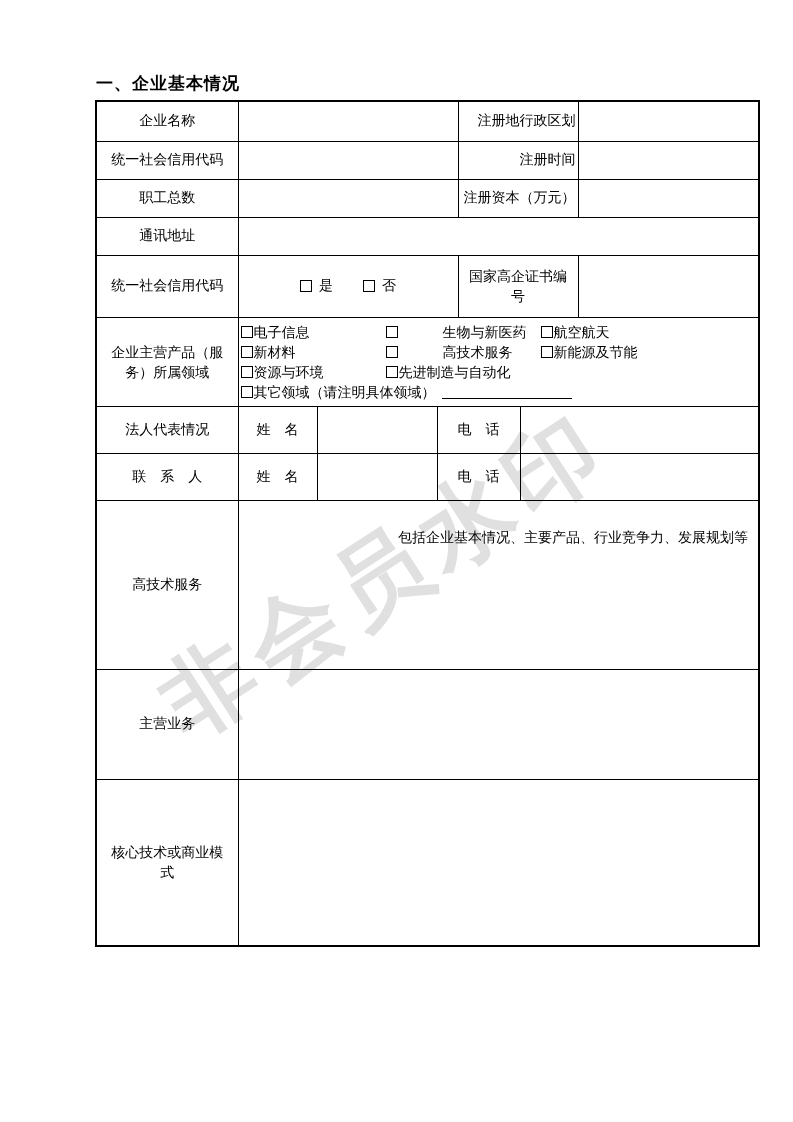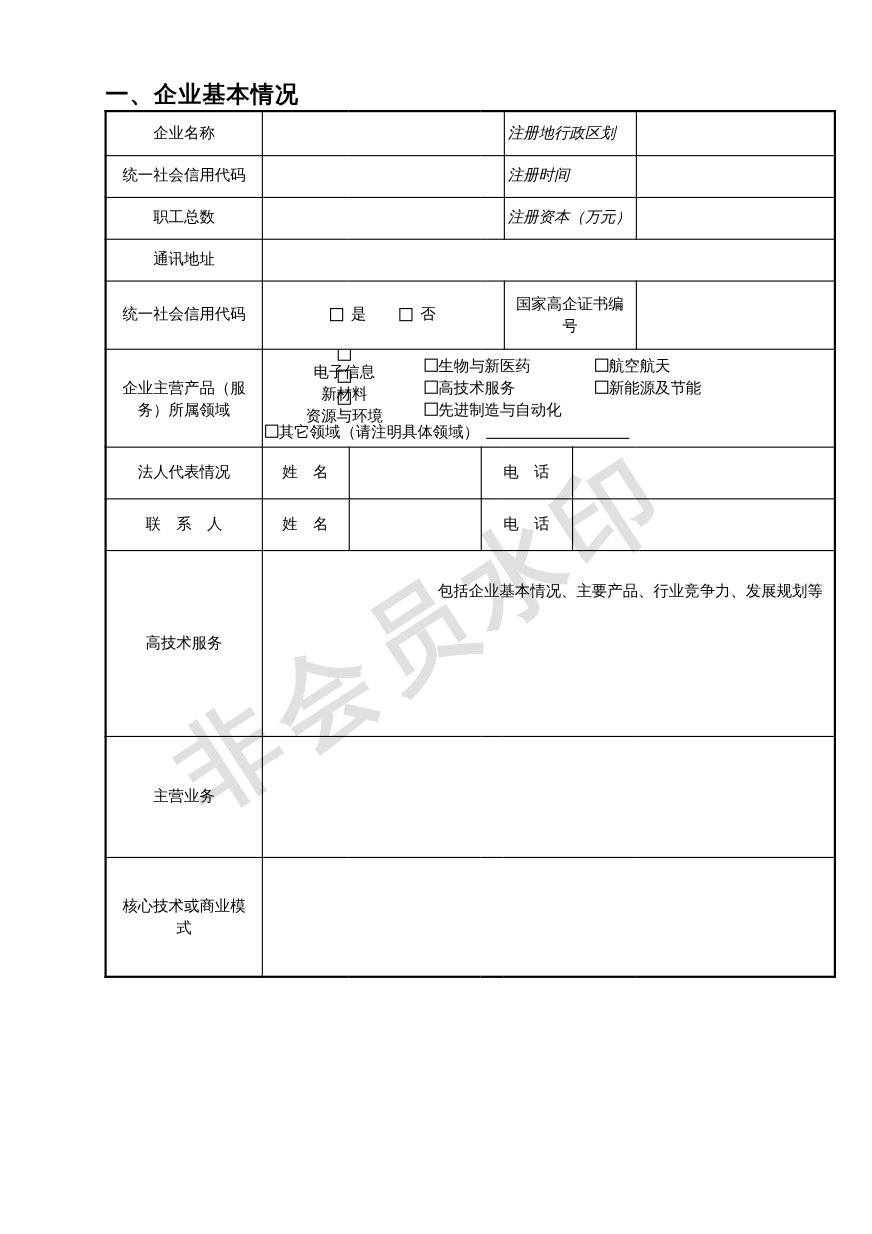--- a/index.html
+++ b/index.html
@@ -7,21 +7,21 @@
   body {
     width: 793px; height: 1122px;
     position: relative;
     font-family: "Liberation Sans", "DejaVu Sans", sans-serif;
     color: #000;
     overflow: hidden;
   }
   .page-title {
     position: absolute;
     left: 96px; top: 72px;
-    font-size: 21px;
+    font-size: 17px;
     font-weight: bold;
     letter-spacing: 1px;
     font-family: Liberation Serif, serif;
   }
   .watermark {
     position: absolute;
     left: 127px; top: 505px;
     width: 540px;
     font-size: 92px;
     font-weight: bold;
@@ -46,45 +46,45 @@
   }
   td {
     border: 1px solid #000;
     font-size: 14px;
     text-align: center;
     vertical-align: middle;
     padding: 2px;
     background: transparent;
     overflow: hidden;
   }
-  td.al { text-align: left; padding-left: 3px; font-style: italic; }
+  td.al { text-align: right; padding-left: 3px; }
   .lbl-wrap { display: inline-block; width: 122px; line-height: 20px; }
   .lbl-wrap-sm { display: inline-block; width: 104px; line-height: 20px; }
   
   tr.r1 { height: 40px; } tr.r2 { height: 38px; } tr.r3 { height: 38px; }
   tr.r4 { height: 38px; } tr.r5 { height: 62px; } tr.r6 { height: 37px; }
   tr.r7 { height: 89px; } tr.r8 { height: 47px; } tr.r9 { height: 47px; }
-  tr.r10 { height: 169px; } tr.r11 { height: 110px; } tr.r12 { height: 109px; }
+  tr.r10 { height: 169px; } tr.r11 { height: 110px; } tr.r12 { height: 167px; }
   
   .cb {
     display: inline-block;
     width: 12px; height: 12px;
     border: 1px solid #000;
     vertical-align: -1px;
     background: transparent;
   }
   .yesno { display: flex; justify-content: center; align-items: center; gap: 30px; }
   .yesno .pair { display: inline-flex; align-items: center; gap: 7px; }
   
   .opts { text-align: left; vertical-align: middle; padding: 3px 2px 3px 2px; }
   .opt-line { display: flex; align-items: center; height: 20px; line-height: 20px; }
   .opt { display: inline-flex; align-items: center; }
   .opt .cb { margin-right: 1px; }
-  .opt-c1 { width: 145px; flex-direction: column; }
-  .opt-c2 { width: 155px; }
+  .opt-c1 { width: 145px; }
+  .opt-c2 { width: 155px; gap: 44px; }
   .blank-line {
     display: inline-block;
     width: 130px; height: 15px;
     border-bottom: 1px solid #000;
     margin-left: 6px;
   }
   .hint-cell {
     text-align: right;
     vertical-align: top;
     padding: 26px 10px 0 16px;

